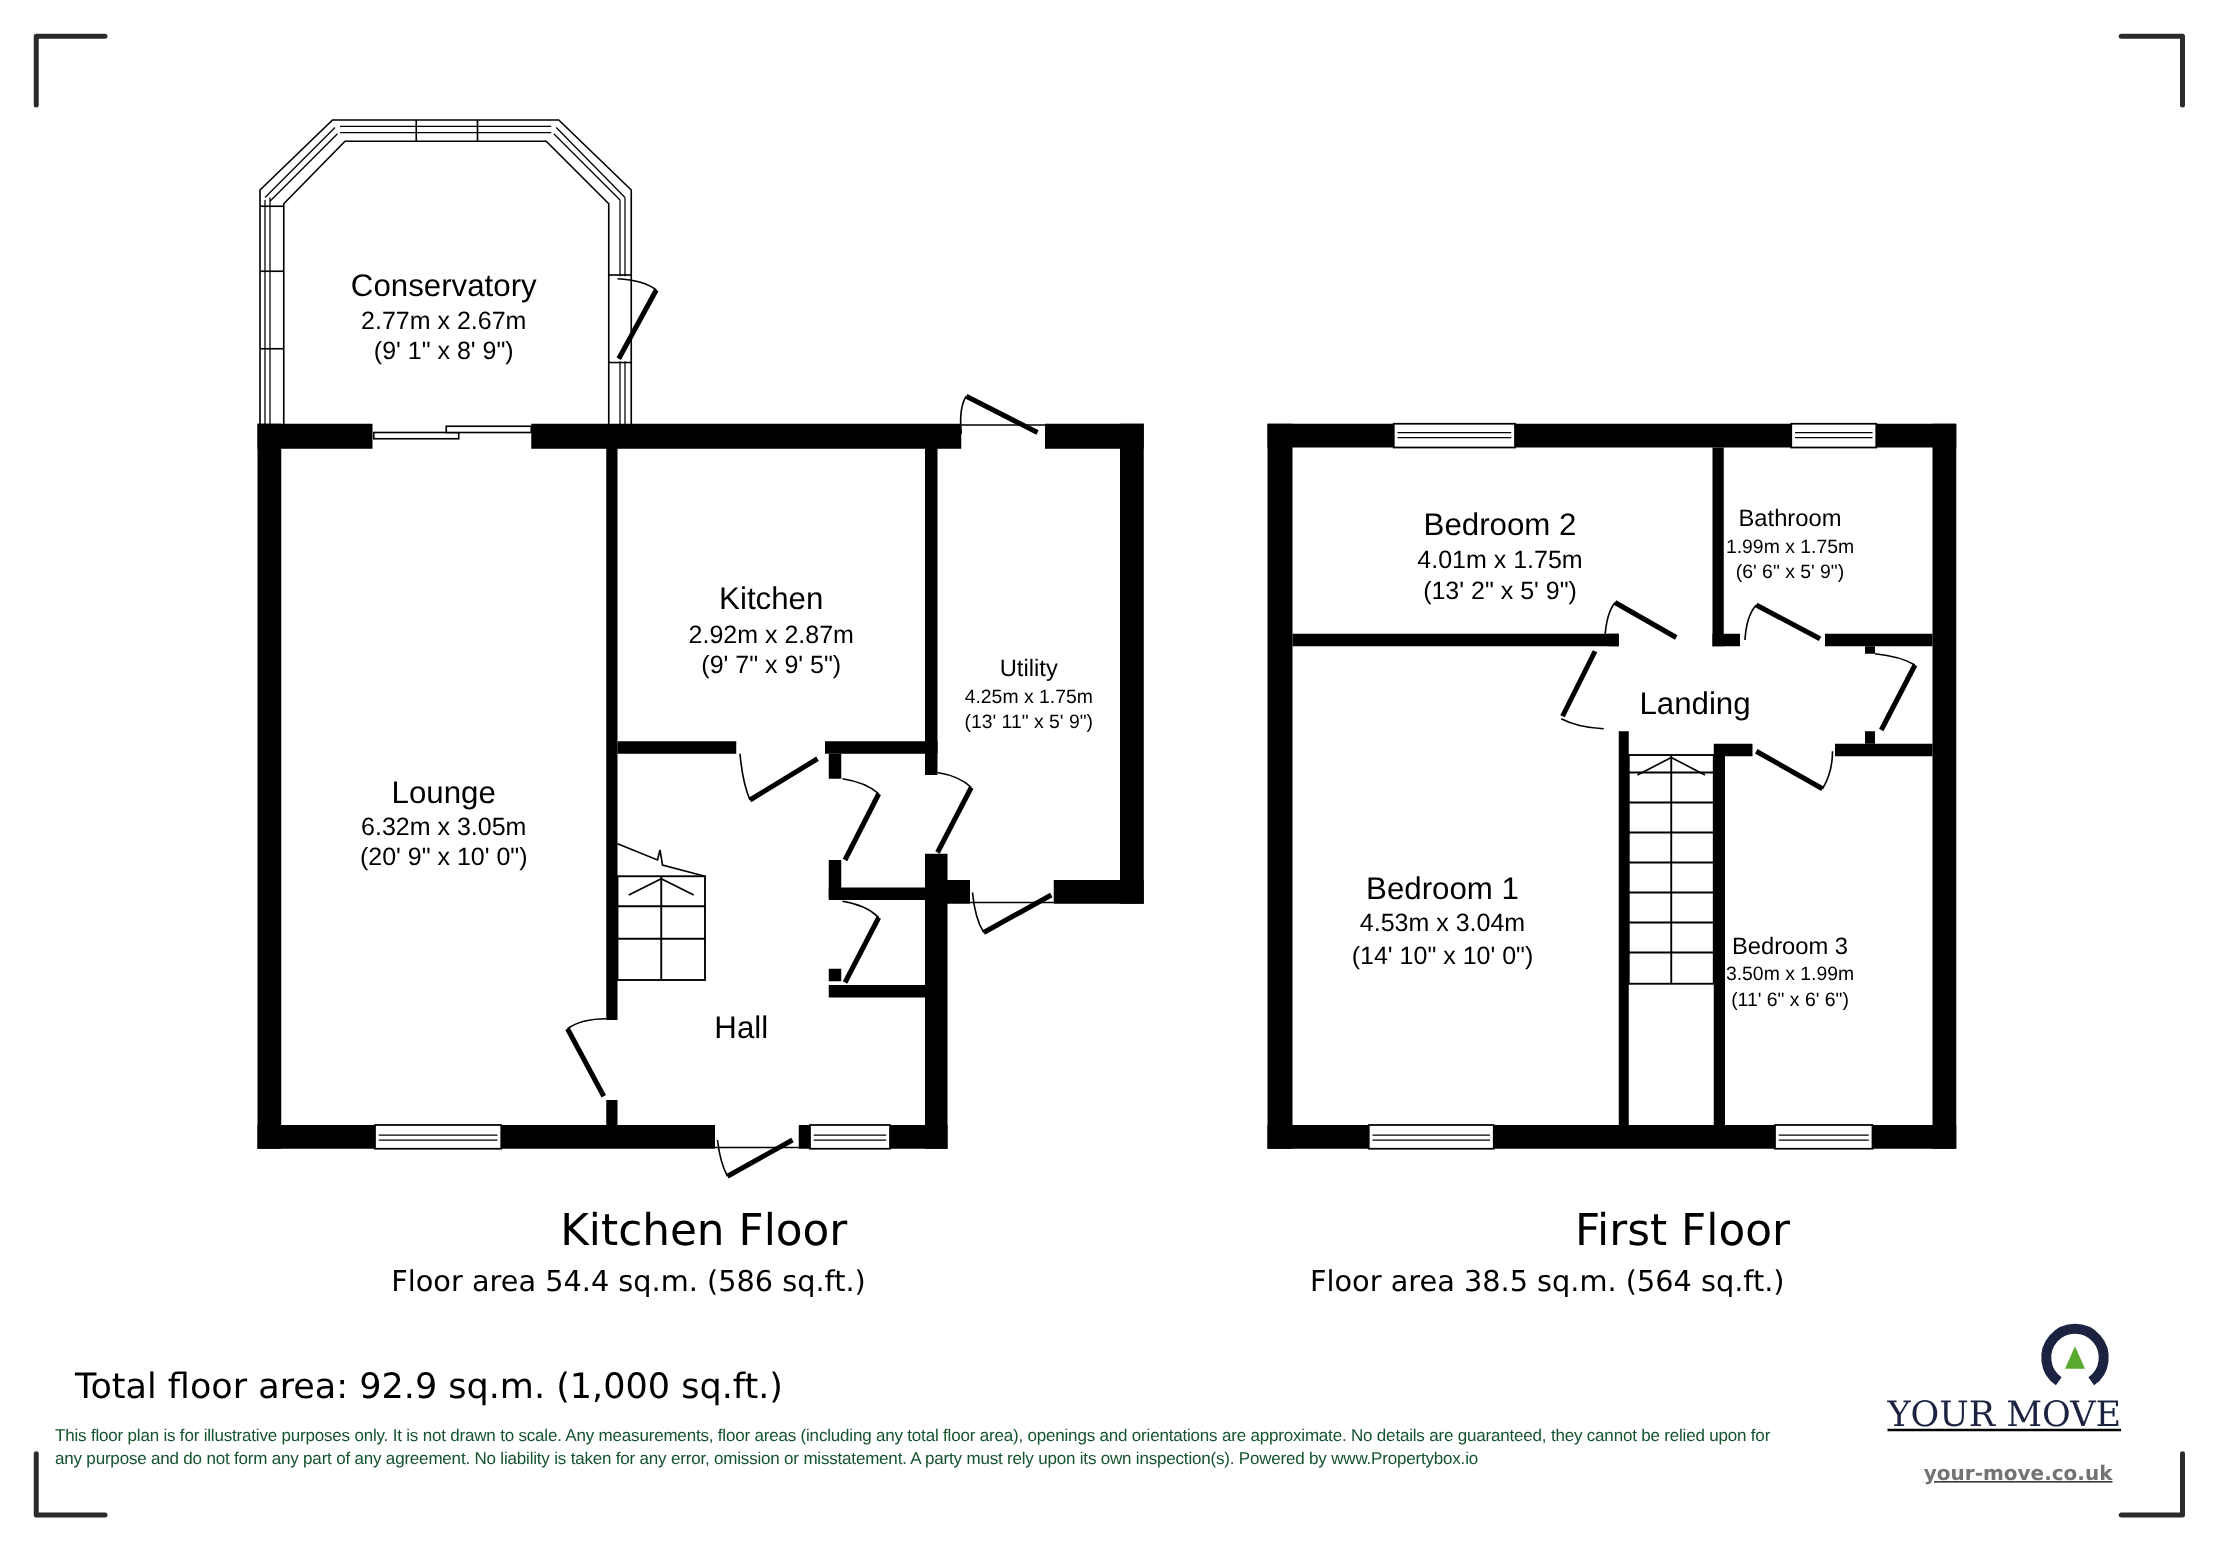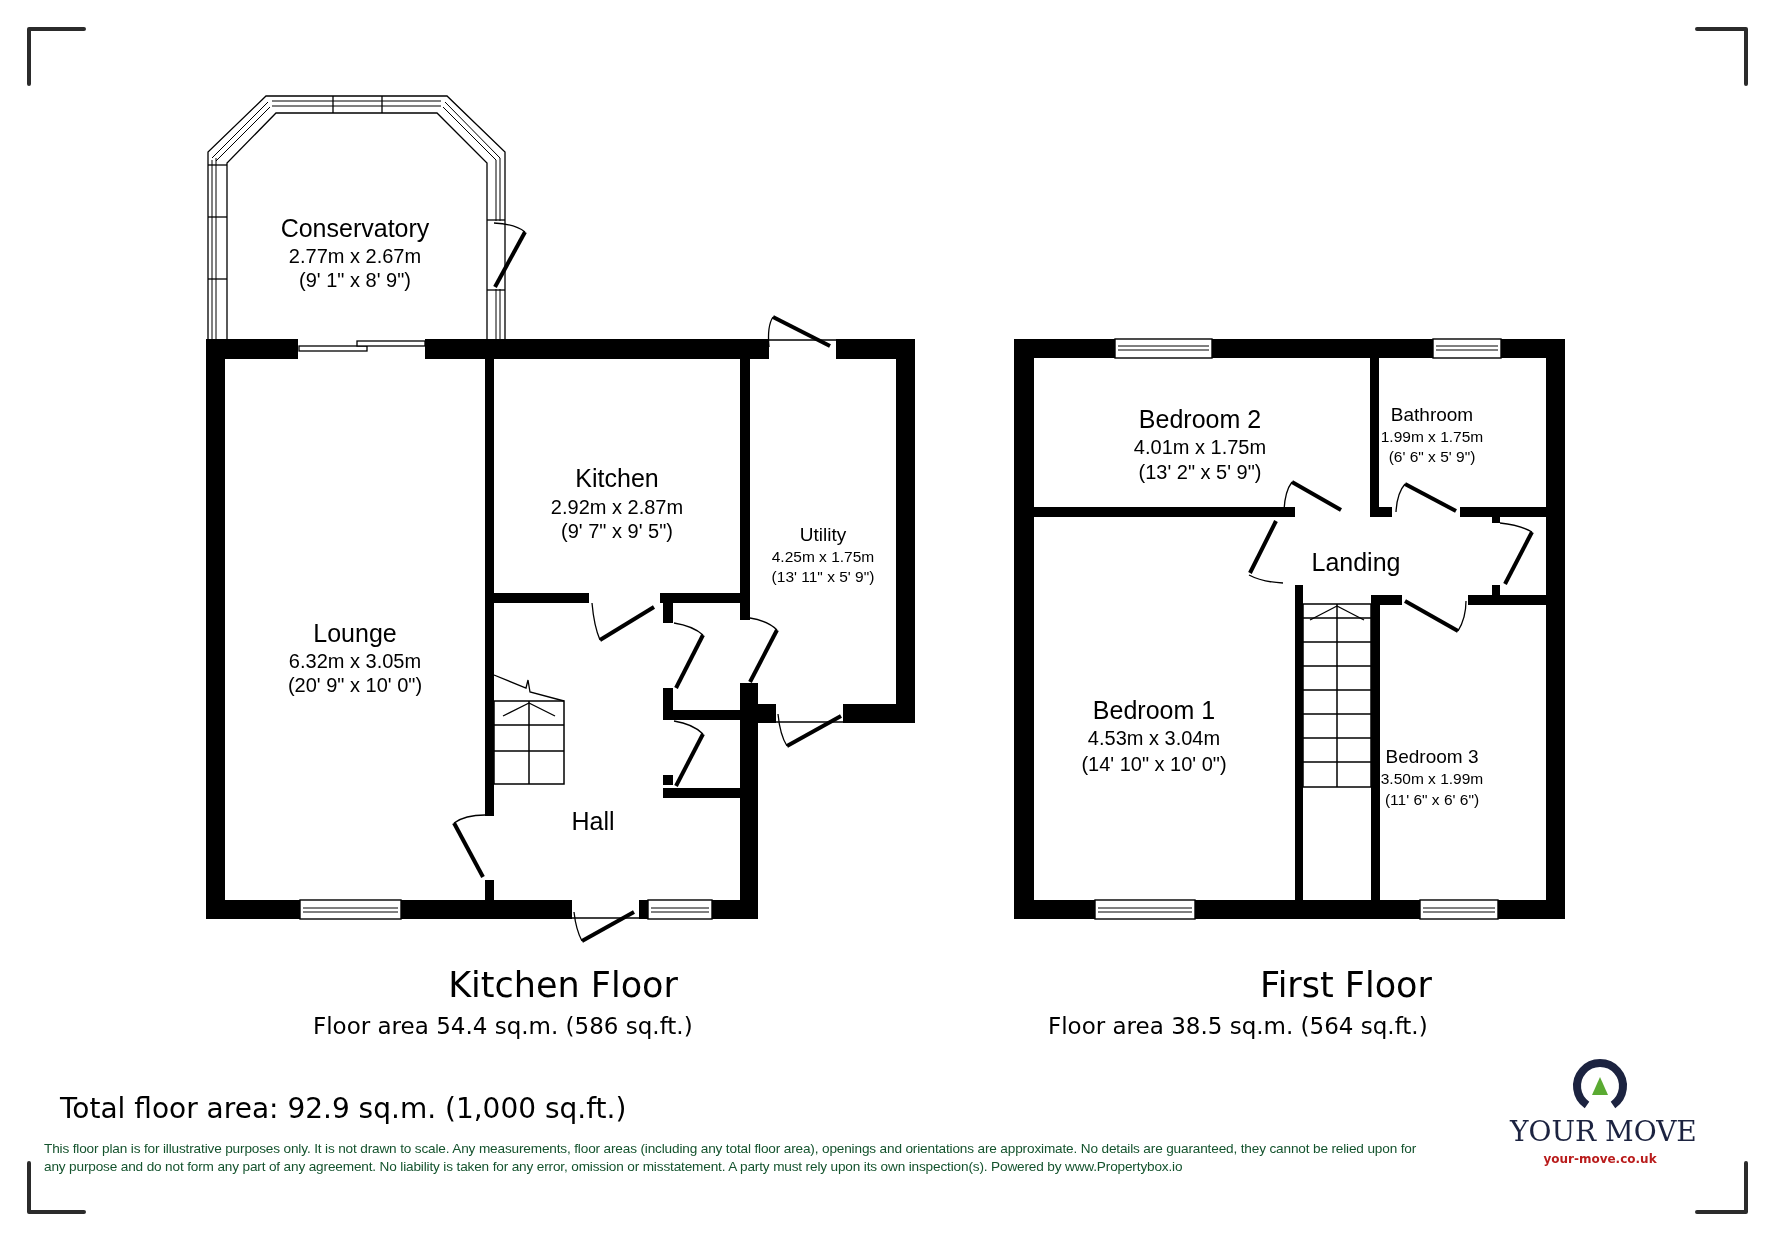--- a/index.html
+++ b/index.html
@@ -12,23 +12,23 @@
   .arc { stroke:#000; stroke-width:1.3; fill:none; }
   .thin { stroke:#000; stroke-width:1.3; fill:none; }
   .stair { stroke:#000; stroke-width:1.5; fill:none; }
   .corner { stroke:#2b2b2b; stroke-width:4; fill:none; stroke-linecap:round; stroke-linejoin:round; }
   .rname { font-family:"Liberation Sans", sans-serif; fill:#000; text-anchor:middle; }
   .rdim { font-family:"Liberation Sans", sans-serif; fill:#000; text-anchor:middle; }
   .floor-title { position:absolute; font-family:"DejaVu Sans", sans-serif; font-size:35px; text-align:center; width:500px; }
   .floor-area { position:absolute; font-family:"DejaVu Sans", sans-serif; font-size:23px; text-align:left; width:500px; }
   .total { position:absolute; left:60px; top:1092px; font-family:"DejaVu Sans", sans-serif; font-size:28px; }
   .disclaimer { position:absolute; left:44px; top:1140px; width:1380px; font-family:Liberation Sans, sans-serif; font-size:13.6px; line-height:17.5px; color:#14532d; letter-spacing:-0.15px; }
-  .logo { position:absolute; left:1510px; top:1055px; width:180px; text-align:center; }
+  .logo { position:absolute; left:1510px; top:1055px; width:180px; text-align:right;text-decoration:underline; }
   .logo-word { font-family:"DejaVu Serif", serif; font-size:28px; color:#1c2340; letter-spacing:0px; margin-top:2px; white-space:nowrap; }
-  .logo-url { font-family:"DejaVu Sans", sans-serif; font-size:12px; color:#b91c1c; font-weight:bold; margin-top:4px; }
+  .logo-url { font-family:"DejaVu Sans", sans-serif; font-size:16px; color:#737373; font-weight:bold; margin-top:21px; }
 </style>
 </head>
 <body>
 
 <svg class="plan" viewBox="0 0 1771 1239" xmlns="http://www.w3.org/2000/svg">
 
   <g>
     <polyline class="corner" points="29,84 29,29 84,29"></polyline>
     <polyline class="corner" points="1697,29 1746,29 1746,84"></polyline>
     <polyline class="corner" points="29,1163 29,1212 84,1212"></polyline>

